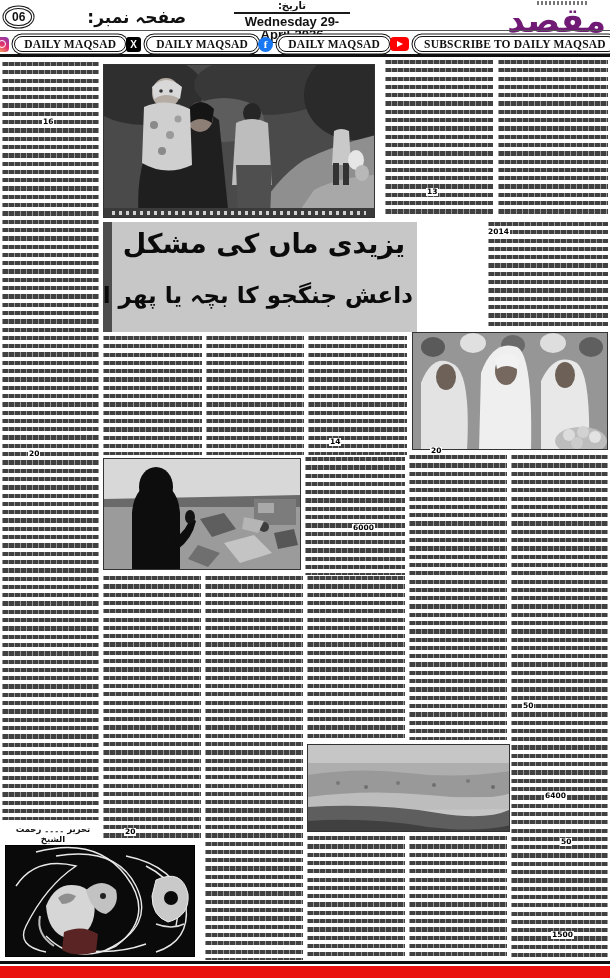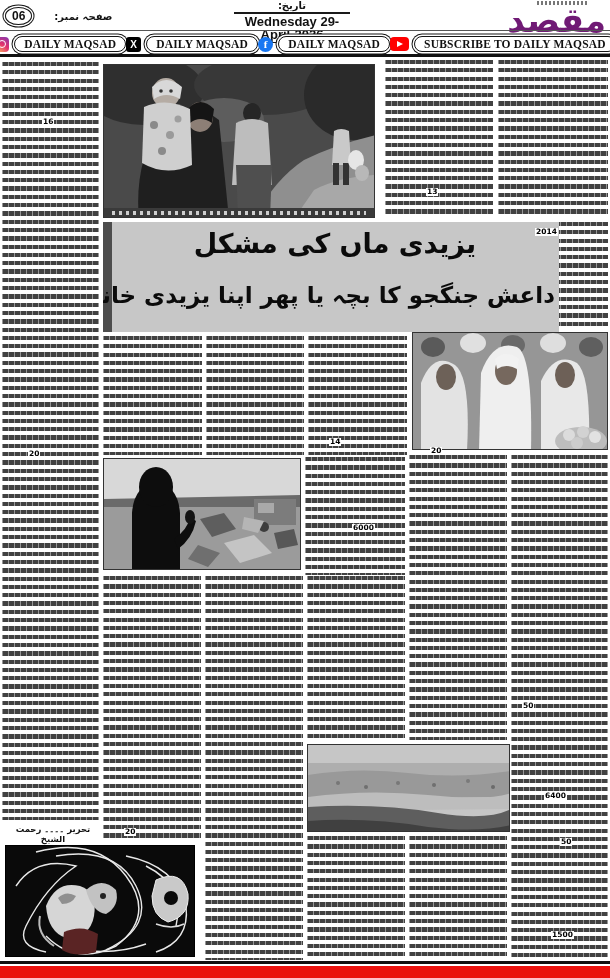--- a/index.html
+++ b/index.html
@@ -12,21 +12,21 @@
       background:repeating-linear-gradient(90deg,#777 0 2px,transparent 2px 4px);}
   .dateblock{position:absolute;top:1px;left:228px;width:128px;text-align:center;}
   .dateblock .lbl{font-size:10px;font-weight:bold;direction:rtl;color:#111;line-height:10px;}
   .daterule{height:1.5px;background:#1a1a1a;margin:1px 6px;}
   .dateblock .val{font-size:13px;font-weight:bold;color:#111;line-height:13px;
       font-family:"Liberation Sans",sans-serif;}
   .pageno{position:absolute;top:7px;left:5px;display:flex;align-items:center;gap:22px;direction:ltr;}
   .pageno .oval{border:1.5px solid #111;box-shadow:0 0 0 1.5px #fff,0 0 0 2.5px #111;
       border-radius:50%;padding:1px 6px;font-size:12px;font-weight:bold;color:#111;
       font-family:"Liberation Sans",sans-serif;}
-  .pageno .plbl{font-size:10px;font-weight:bold;direction:rtl;color:#111;}
+  .pageno .plbl{font-size:17px;font-weight:bold;direction:rtl;color:#111;margin-left:33px;}
   .hline{position:absolute;left:0;width:610px;background:#111;}
   
   .social{position:absolute;top:33px;left:5px;right:5px;height:22px;display:flex;
       justify-content:center;align-items:center;}
   .sgroup{display:flex;align-items:center;gap:5px;}
   .capsule{display:inline-flex;align-items:center;border:1.5px solid #141414;border-radius:11px;
       box-shadow:0 0 0 1.5px #fff,0 0 0 2.5px #141414;padding:1px 9px;background:#fff;
       font-family:"Liberation Serif",serif;font-weight:bold;font-size:11.5px;color:#111;
       letter-spacing:.2px;white-space:nowrap;}
   .ic{width:15px;height:15px;display:flex;align-items:center;justify-content:center;flex:none;}
@@ -38,21 +38,21 @@
   .yt i{display:block;width:0;height:0;border-left:6px solid #fff;
       border-top:3.5px solid transparent;border-bottom:3.5px solid transparent;margin-left:1px;}
   
   .tx{position:absolute;
       background:
         repeating-linear-gradient(90deg,rgba(255,255,255,.45) 0 1px,transparent 1px 6px),
         repeating-linear-gradient(180deg,#414141 0 4.2px,#ffffff 4.2px 8.3px);}
   .num{position:absolute;font:bold 7.5px "DejaVu Sans",sans-serif;color:#000;background:#fff;
       padding:0 1px;line-height:8px;z-index:5;}
   
-  .headbox{position:absolute;left:103px;top:222px;width:456px;height:110px;background:#c7c7c7;
+  .headbox{position:absolute;left:103px;top:222px;width:314px;height:110px;background:#c7c7c7;
       overflow:hidden;}
   .headbox .bar{position:absolute;left:0;top:0;width:9px;height:110px;background:#4d4d4d;}
   .h1,.h2{position:absolute;left:12px;right:4px;text-align:center;direction:rtl;color:#0b0b0b;
       font-weight:bold;white-space:nowrap;}
   .h1{top:6px;font-size:27px;}
   .h2{top:60px;font-size:23px;}
   
   .ph{position:absolute;border:1px solid #333;box-sizing:border-box;overflow:hidden;background:#888;}
   .cap{position:absolute;left:0;right:0;bottom:0;height:9px;background:#3a3a3a;}
   .cap i{display:block;height:4px;margin:2.5px 8px;
@@ -122,21 +122,21 @@
   <div class="tx" style="left:511px;top:455px;width:97px;height:505px;"></div>
   <div class="tx" style="left:103px;top:576px;width:98px;height:264px;"></div>
   <div class="tx" style="left:205px;top:576px;width:98px;height:384px;"></div>
   <div class="tx" style="left:307px;top:576px;width:98px;height:162px;"></div>
   <div class="tx" style="left:307px;top:836px;width:98px;height:124px;"></div>
   <div class="tx" style="left:409px;top:836px;width:98px;height:124px;"></div>
 
   <span class="num" style="left:42px;top:118px;">16</span>
   <span class="num" style="left:28px;top:450px;">20</span>
   <span class="num" style="left:426px;top:188px;">13</span>
-  <span class="num" style="left:487px;top:228px;margin-left:48px;">2014</span>
+  <span class="num" style="left:487px;top:228px;">2014</span>
   <span class="num" style="left:329px;top:438px;">14</span>
   <span class="num" style="left:430px;top:447px;">20</span>
   <span class="num" style="left:352px;top:524px;">6000</span>
   <span class="num" style="left:522px;top:702px;">50</span>
   <span class="num" style="left:544px;top:792px;">6400</span>
   <span class="num" style="left:560px;top:838px;">50</span>
   <span class="num" style="left:551px;top:931px;">1500</span>
   <span class="num" style="left:124px;top:828px;">20</span>
 
   <div class="headbox">

